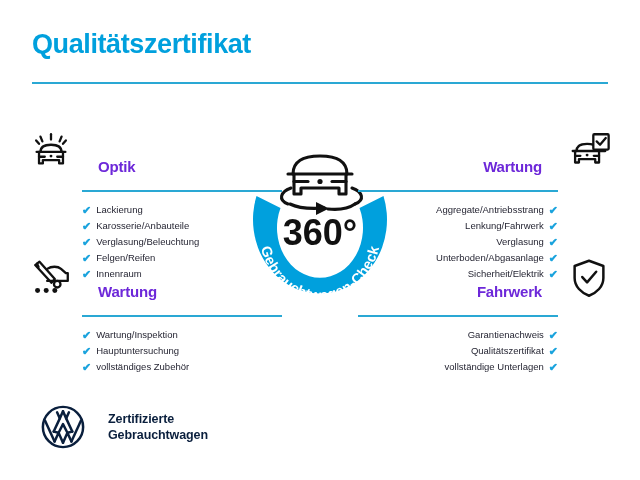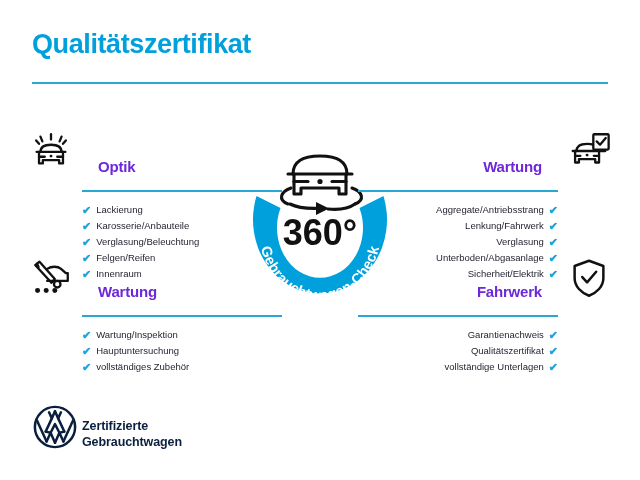--- a/index.html
+++ b/index.html
@@ -112,25 +112,25 @@
     left: 228px;
     top: 118px;
     width: 184px;
     height: 208px;
   }
   .badge svg { display: block; width: 100%; height: 100%; }
 
   
   .footer {
     position: absolute;
-    left: 32px;
+    left: 40px;
     top: 404px;
     display: flex;
-    align-items: flex-end;
-    gap: 4px;
+    align-items: center;
+    gap: 22px;
   }
   .vw-mark { width: 46px; height: 46px; flex: 0 0 auto; }
   .vw-mark svg { display: block; width: 100%; height: 100%; }
   .footer-text {
     font-size: 12.5px;
     font-weight: bold;
     color: #0a1f3d;
     line-height: 1.28;
     letter-spacing: -0.1px;
   }

